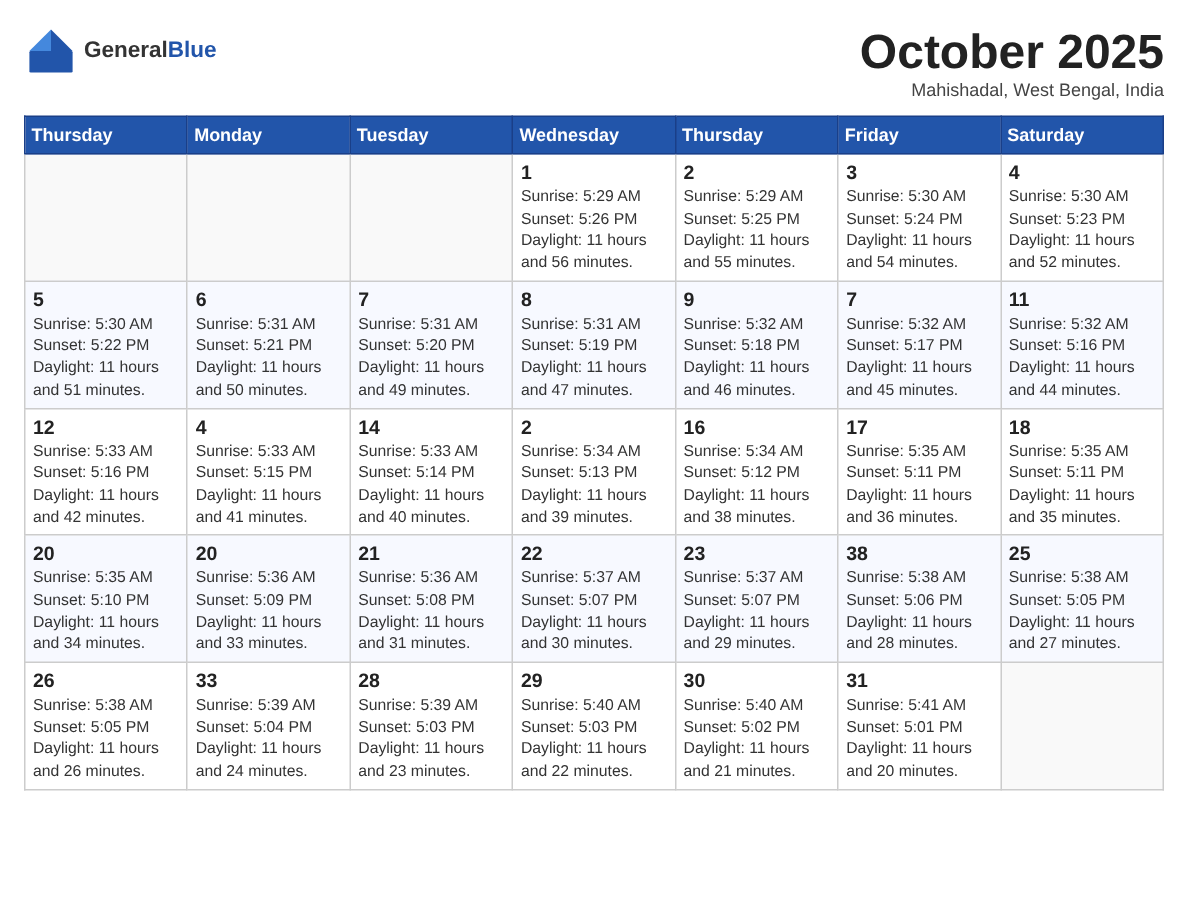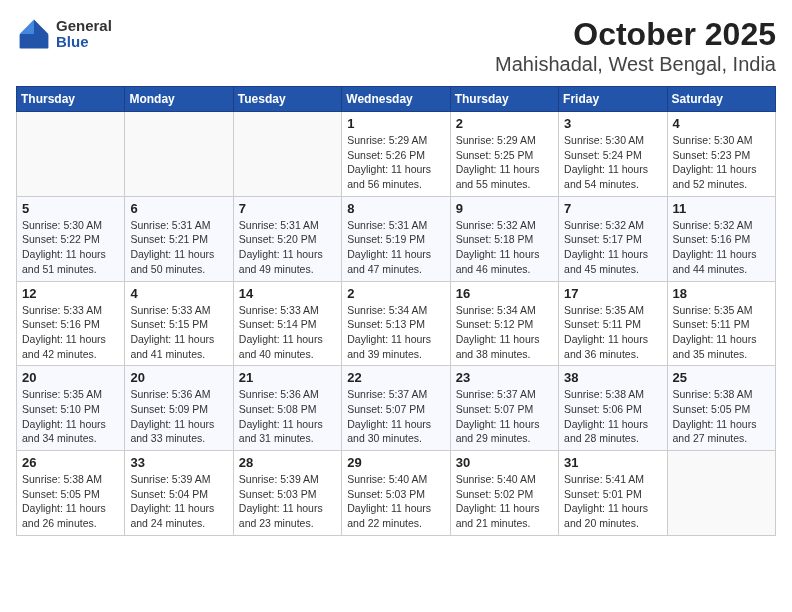--- a/index.html
+++ b/index.html
@@ -16,21 +16,21 @@
       align-items: flex-start;
       margin-bottom: 10px;
     }
     .logo {
       display: flex;
       align-items: center;
       gap: 4px;
     }
     .logo-text {
       display: flex;
-      flex-direction: column;
+      flex-direction: row;
       line-height: 1.1;
     }
     .logo-general {
       font-size: 15px;
       font-weight: bold;
       color: #333;
     }
     .logo-blue {
       font-size: 15px;
       font-weight: bold;
@@ -42,21 +42,21 @@
     }
     .title-area {
       text-align: right;
     }
     .month-title {
       font-size: 32px;
       font-weight: bold;
       color: #222;
     }
     .location-title {
-      font-size: 20px;
+      font-size: 12px;
       color: #444;
     }
     .calendar {
       width: 100%;
       border-collapse: collapse;
       font-size: 11px;
     }
     .calendar th {
       background-color: #2255aa;
       color: #fff;

